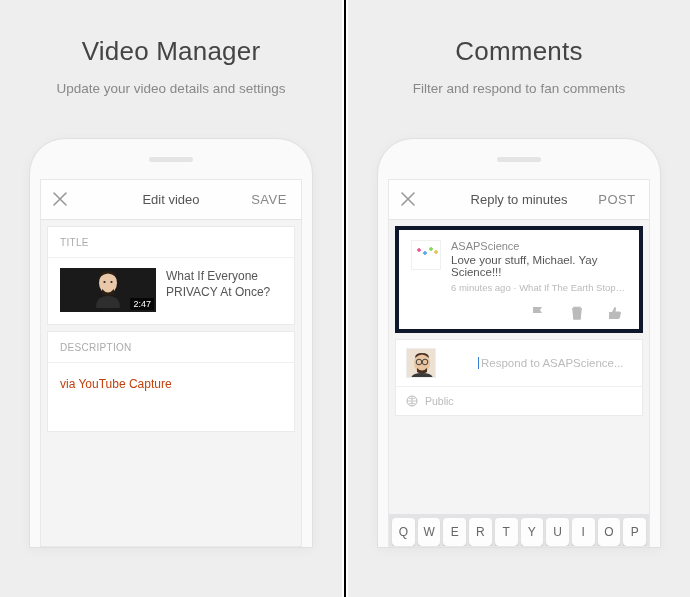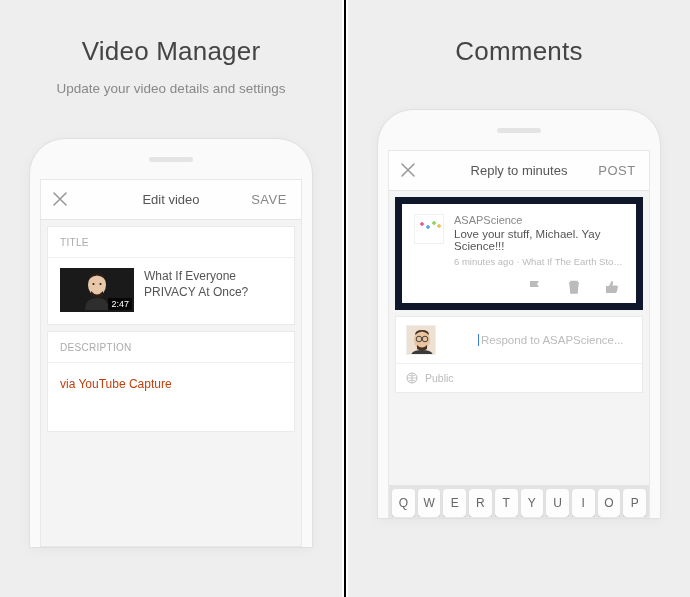--- a/index.html
+++ b/index.html
@@ -113,27 +113,26 @@
       padding: 10px 12px 9px 12px;
       border-bottom: 1px solid #f0f0f0;
     }
     .title-row {
       display: flex;
       padding: 10px 12px 12px 12px;
       gap: 10px;
       align-items: flex-start;
     }
     .thumb {
-      width: 74px;
+      width: 96px;
       height: 44px;
       background: #1a1a1a;
       position: relative;
       flex-shrink: 0;
       display: flex;
-      align-items: center;
       justify-content: center;
     }
     .thumb-duration {
       position: absolute;
       right: 2px;
       bottom: 2px;
       background: rgba(0,0,0,0.75);
       color: #fff;
       font-size: 9px;
       padding: 1px 3px;
@@ -144,21 +143,21 @@
       color: #555;
       line-height: 1.35;
     }
     .desc-body {
       font-size: 12px;
       color: #c2410c;
       padding: 14px 12px 40px 12px;
     }
     .comment-card {
       background: #fff;
-      border: 7px solid #0f172a;
+      border: 4px solid #0f172a;
       margin: 6px 6px 0 6px;
       padding: 10px 12px 8px 12px;
     }
     .comment-top { display: flex; gap: 10px; }
     .comment-avatar {
       width: 30px;
       height: 30px;
       background: #fff;
       border: 1px solid #f0f0f0;
       flex-shrink: 0;
@@ -307,20 +306,21 @@
 
 
     </div>
   </div>
 </div>
 
 <div class="divider"></div>
 
 <div class="panel panel-right">
   <div class="panel-title">Comments</div>
+  <div class="panel-subtitle">Filter and respond to fan comments</div>
 
   <div class="phone">
     <div class="phone-speaker"></div>
     <div class="screen">
 
       <div class="nav">
         <div class="nav-close">
           <svg width="14" height="14" viewBox="0 0 14 14">
               <path d="M1 1 L13 13 M13 1 L1 13" stroke="#999" stroke-width="1.6" fill="none" stroke-linecap="round"></path>
             </svg>

